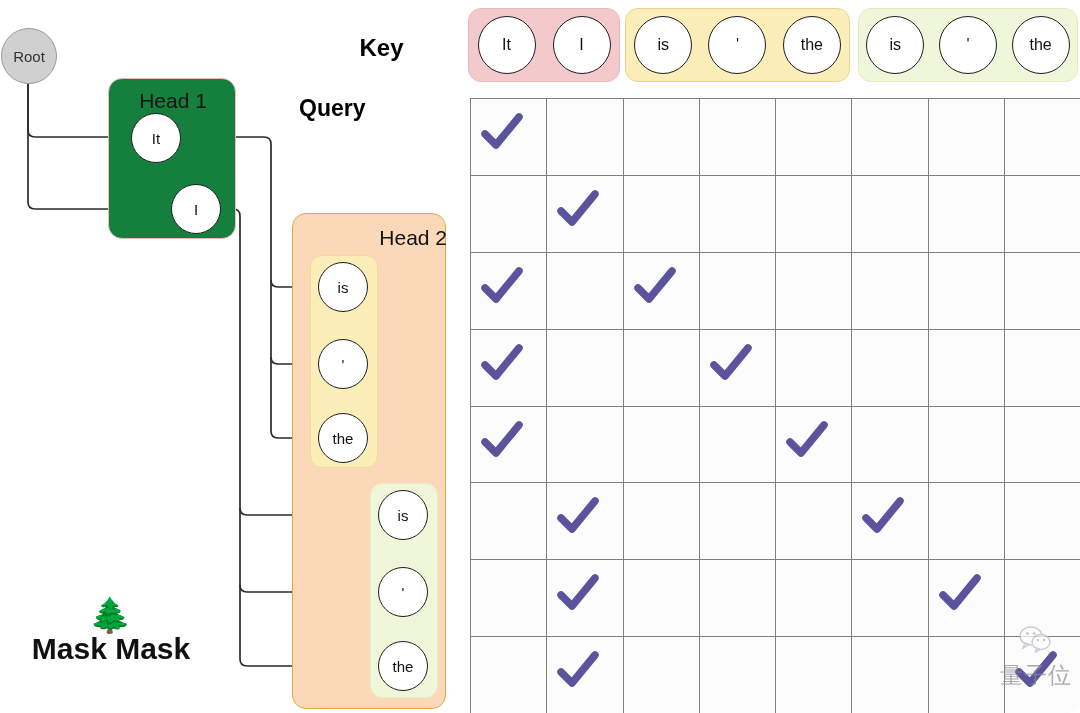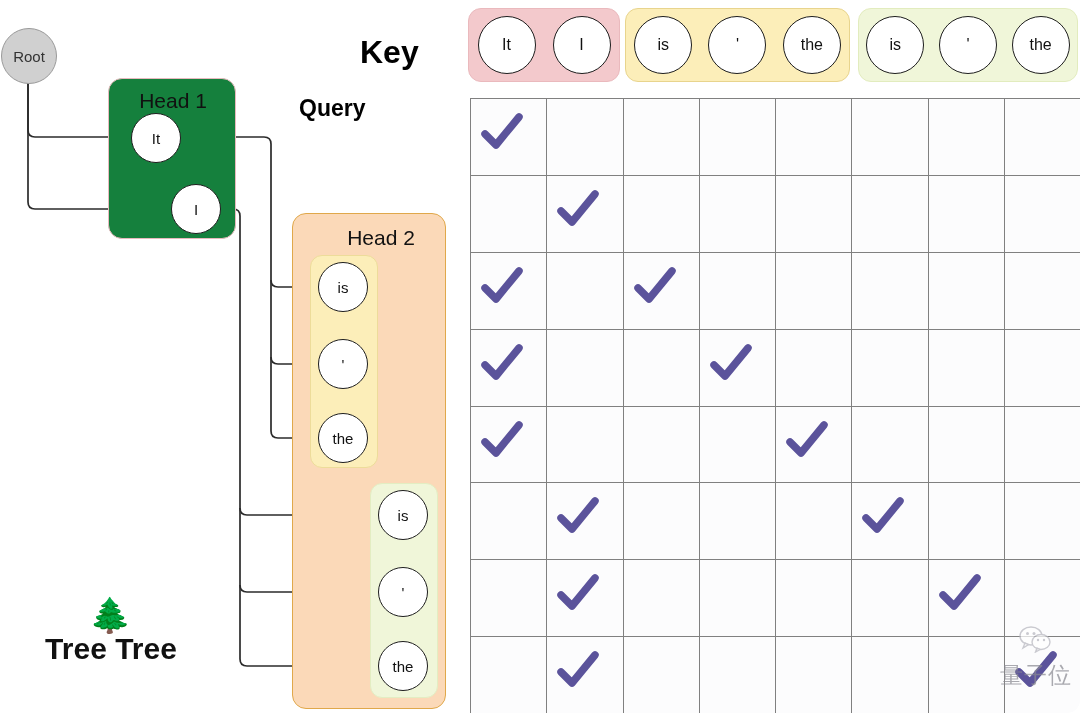--- a/index.html
+++ b/index.html
@@ -181,21 +181,21 @@
     <div class="box-title abs" style="left:0;top:11px;width:128px;">Head 1</div>
   </div>
   <div class="abs node-circle" style="left:131px;top:113px;width:50px;height:50px;">
     <span>It</span>
   </div>
   <div class="abs node-circle" style="left:171px;top:184px;width:50px;height:50px;">
     <span>I</span>
   </div>
 
   <div class="abs group-box head2-box" style="left:292px;top:213px;width:154px;height:496px;">
-    <div class="box-title abs" style="left:0;top:13px;width:154px;text-align:center;padding-left:22px;">Head 2</div>
+    <div class="box-title abs" style="left:0;top:13px;width:154px;text-align:right;padding-left:22px;">Head 2</div>
   </div>
 
   <div class="abs sub-yellow-box" style="left:310px;top:255px;width:68px;height:213px;"></div>
   <div class="abs node-circle" style="left:318px;top:262px;width:50px;height:50px;">
     <span>is</span>
   </div>
   <div class="abs node-circle" style="left:318px;top:339px;width:50px;height:50px;">
     <span>'</span>
   </div>
   <div class="abs node-circle" style="left:318px;top:413px;width:50px;height:50px;">
@@ -206,27 +206,27 @@
   <div class="abs node-circle" style="left:378px;top:490px;width:50px;height:50px;">
     <span>is</span>
   </div>
   <div class="abs node-circle" style="left:378px;top:567px;width:50px;height:50px;">
     <span>'</span>
   </div>
   <div class="abs node-circle" style="left:378px;top:641px;width:50px;height:50px;">
     <span>the</span>
   </div>
 
-  <div class="abs section-label" style="left:360px;top:36px;width:115px;text-align:left;font-size:32px;">Key</div>
+  <div class="abs section-label" style="left:324px;top:36px;width:115px;text-align:center;font-size:24px;">Key</div>
   <div class="abs section-label" style="left:262px;top:97px;font-size:23px;margin-left:37px;">Query</div>
 
   <div class="abs" style="left:0;top:598px;width:222px;text-align:center;font-size:34px;line-height:1;">
     <span>🌲</span>
   </div>
-  <div class="abs tree-caption" style="left:0;top:634px;width:222px;">Tree Tree</div>
+  <div class="abs tree-caption" style="left:0;top:634px;width:222px;">Mask Mask</div>
 
   <div class="abs key-group key-pink" style="left:468px;top:8px;width:152px;height:74px;">
     <div class="key-circle">
       <span>It</span>
     </div>
     <div class="key-circle">
       <span>I</span>
     </div>
   </div>
 

